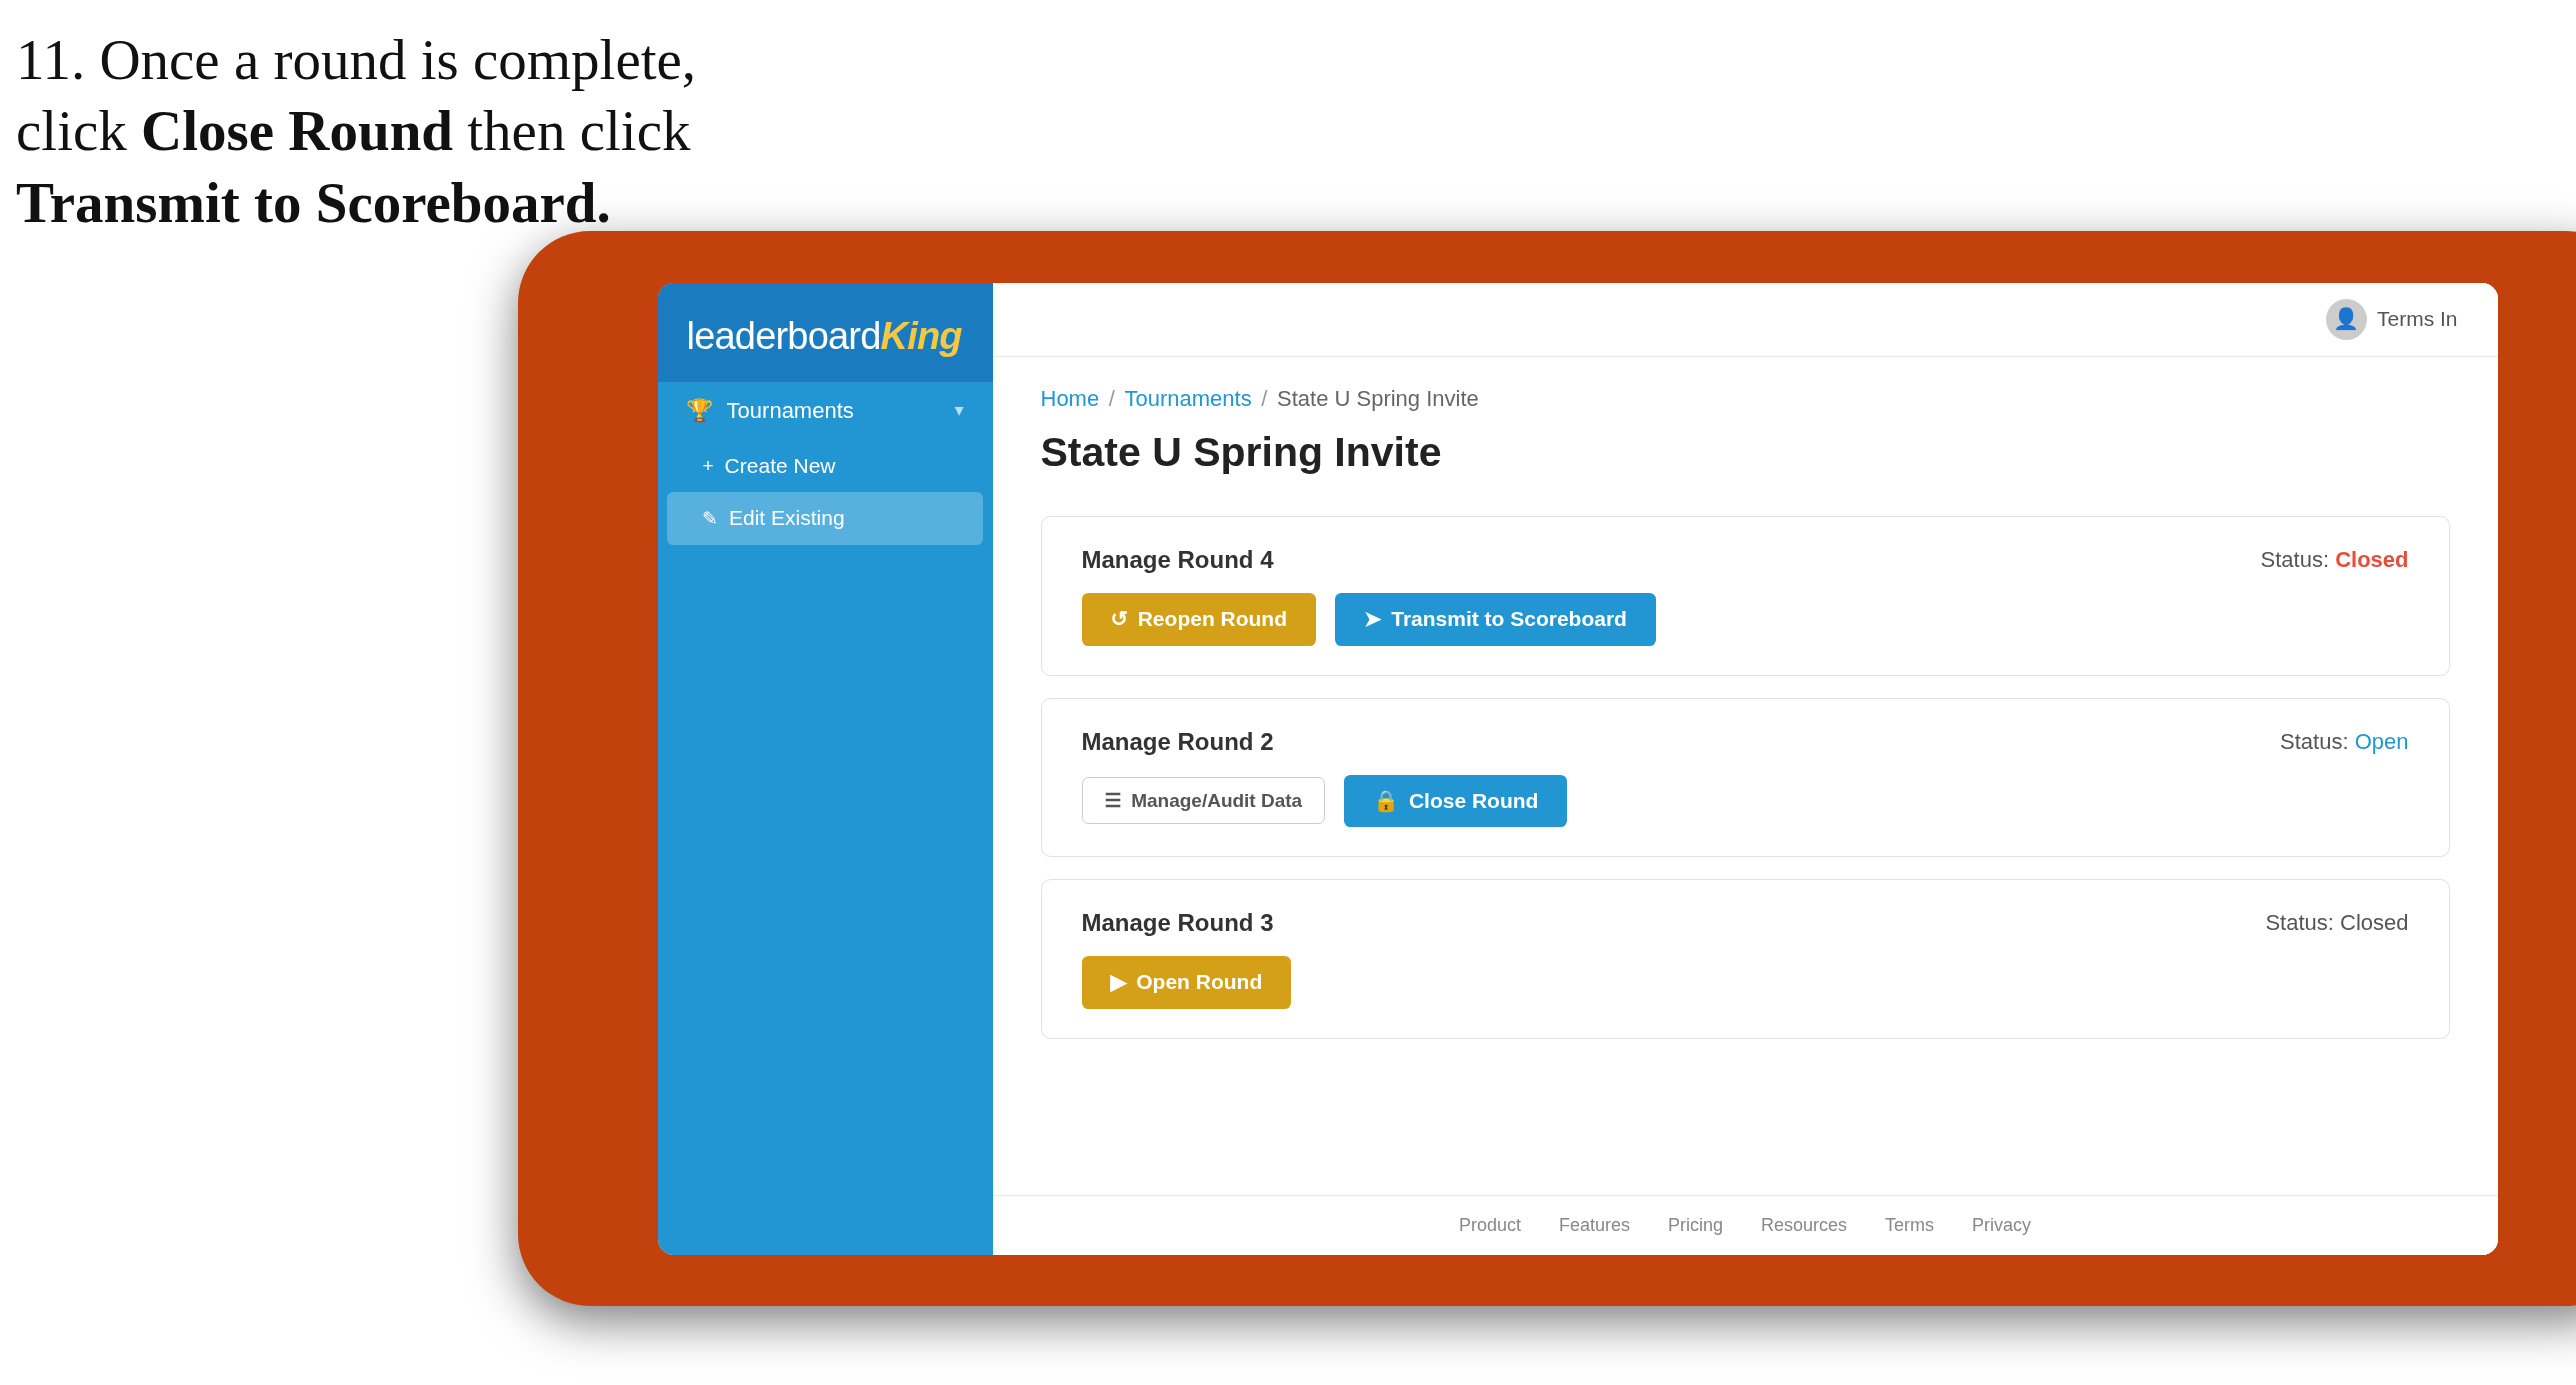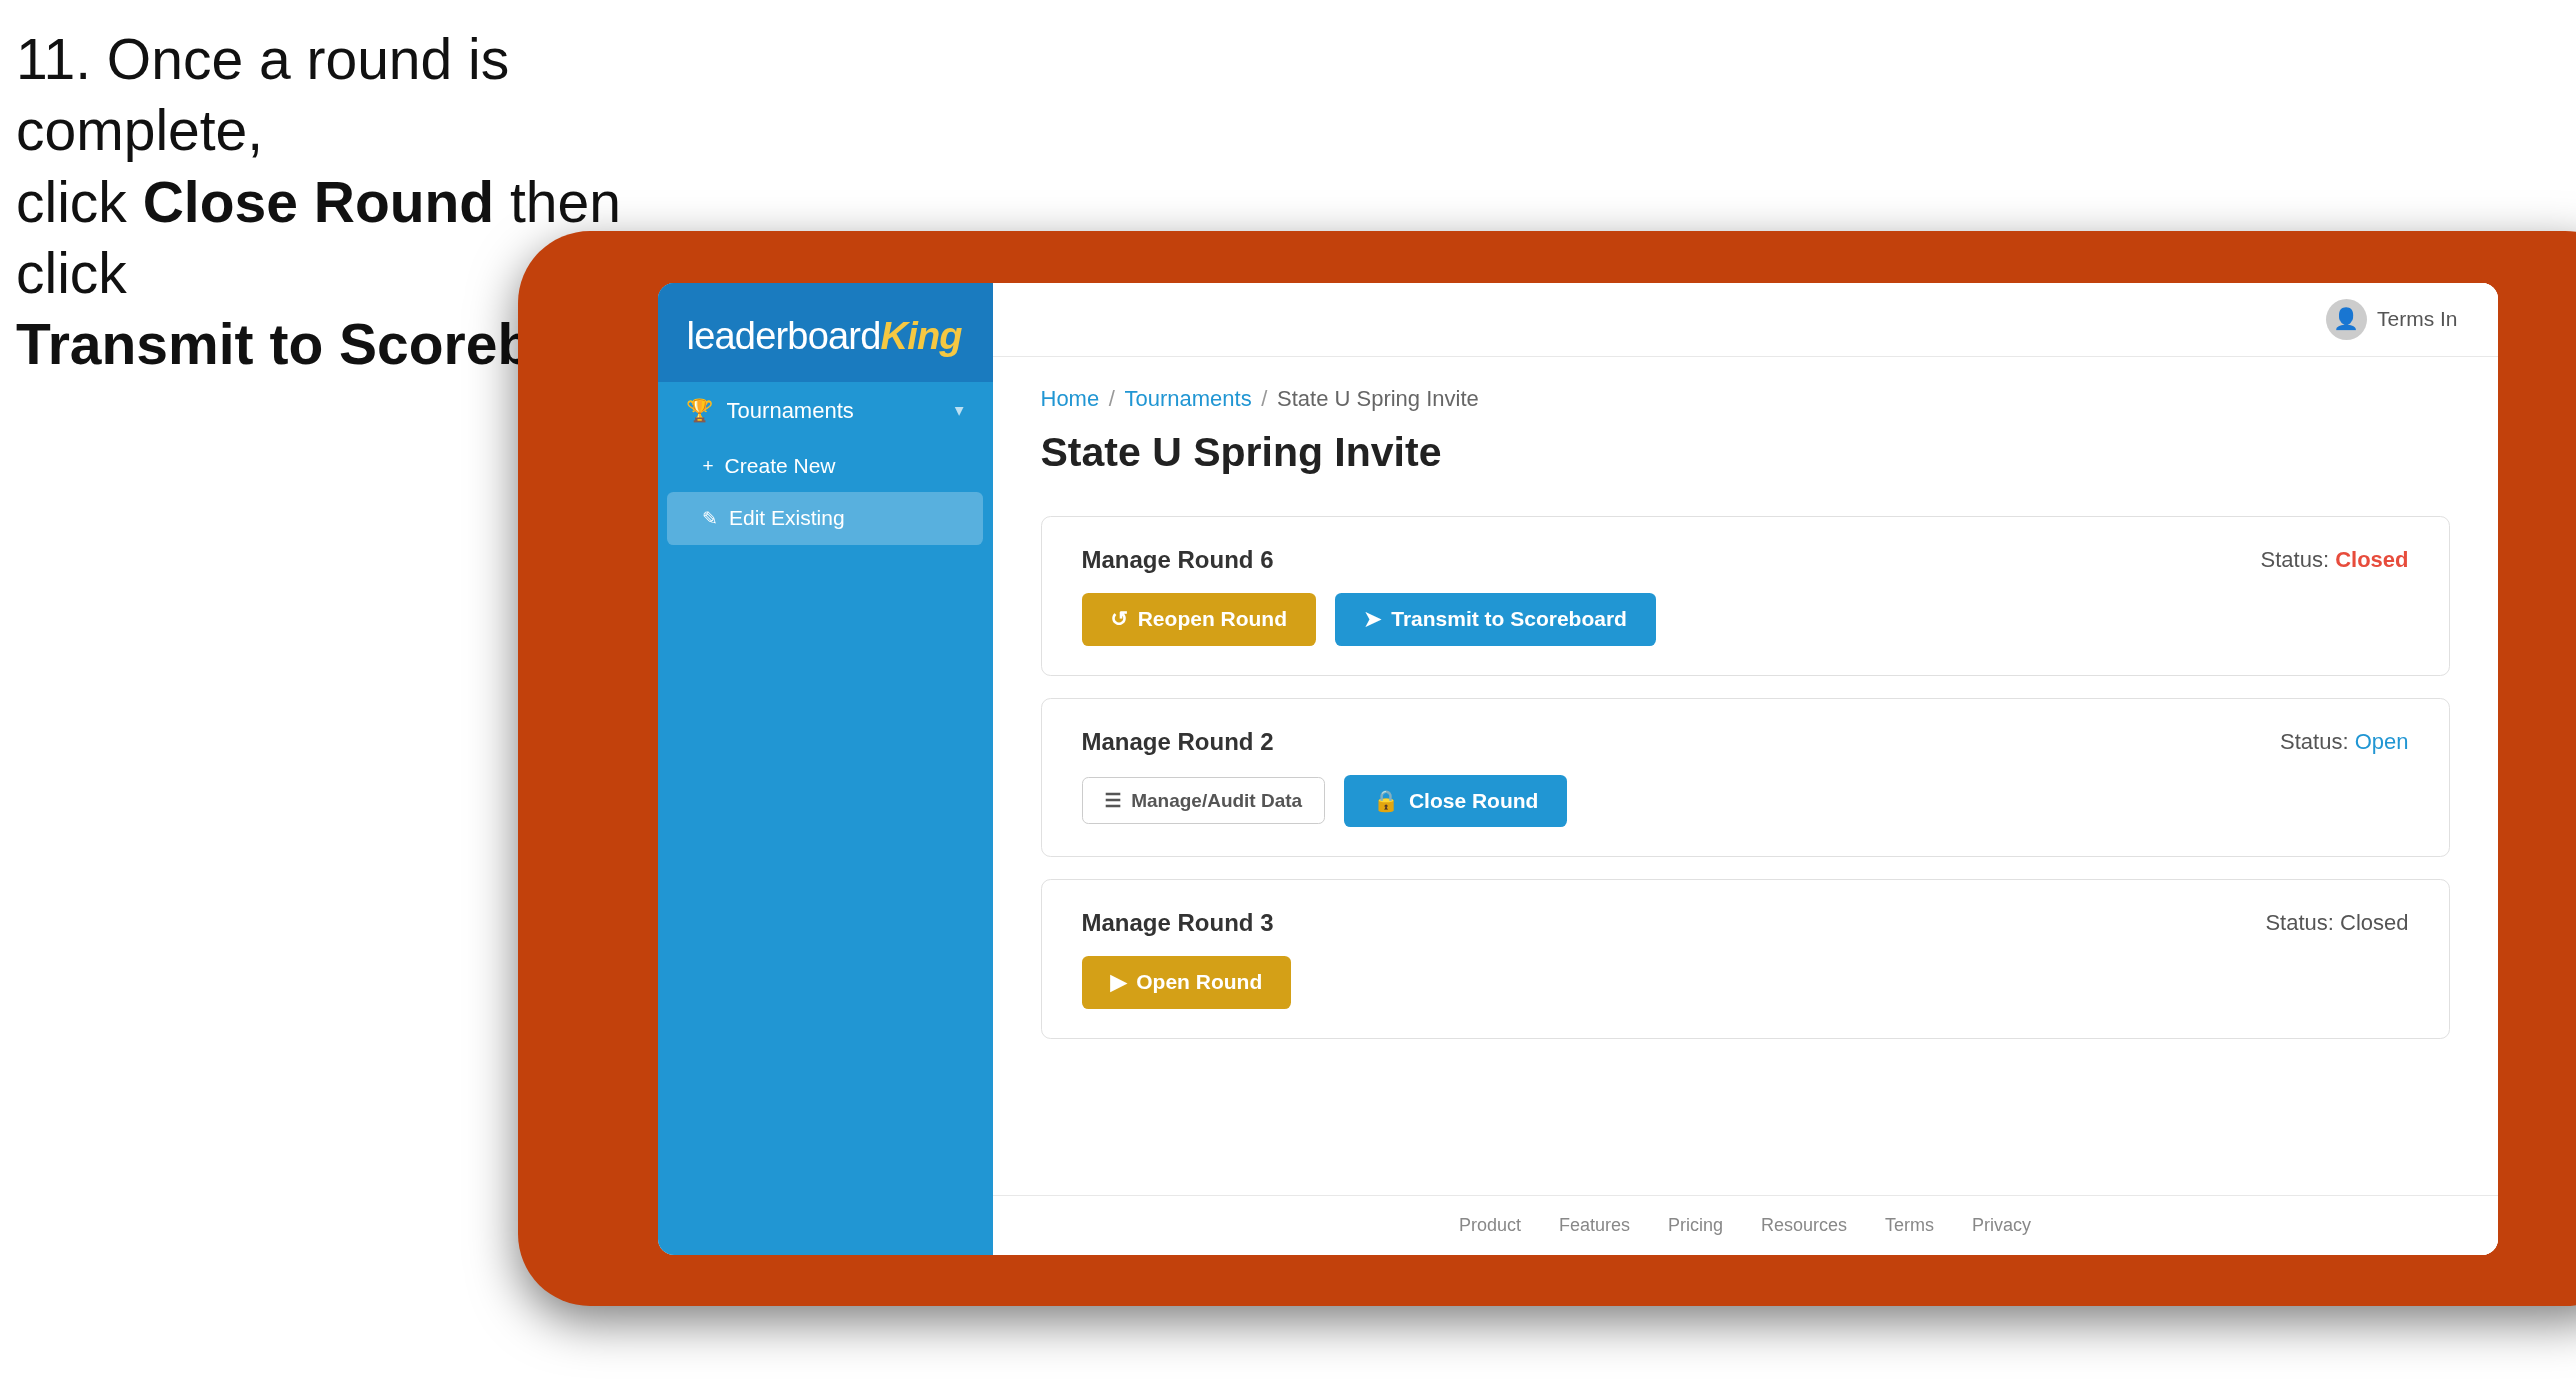--- a/index.html
+++ b/index.html
@@ -14,20 +14,21 @@
 
     
     .instruction-text {
       position: absolute;
       top: 24px;
       left: 16px;
       font-size: 57px;
       line-height: 1.25;
       color: #111;
       max-width: 717px;
+      font-family: Liberation Serif, serif;
     }
     .instruction-text strong {
       font-weight: 900;
     }
 
     
     .arrow-svg {
       position: absolute;
       top: 0;
       left: 0;
@@ -359,21 +360,21 @@
             <span class="breadcrumb-sep">/</span>
             <a>Tournaments</a>
             <span class="breadcrumb-sep">/</span>
             <span>State U Spring Invite</span>
           </div>
 
           <div class="page-title">State U Spring Invite</div>
 
           <div class="round-section">
             <div class="round-header">
-              <span class="round-title">Manage Round 6</span>
+              <span class="round-title">Manage Round 4</span>
               <span class="round-status">
                 <span>Status:</span>
                 <span class="status-closed">Closed</span>
               </span>
             </div>
             <div class="round-actions">
               <button class="btn btn-amber">
                 <span>↺</span>
                 <span>Reopen Round</span>
               </button>

